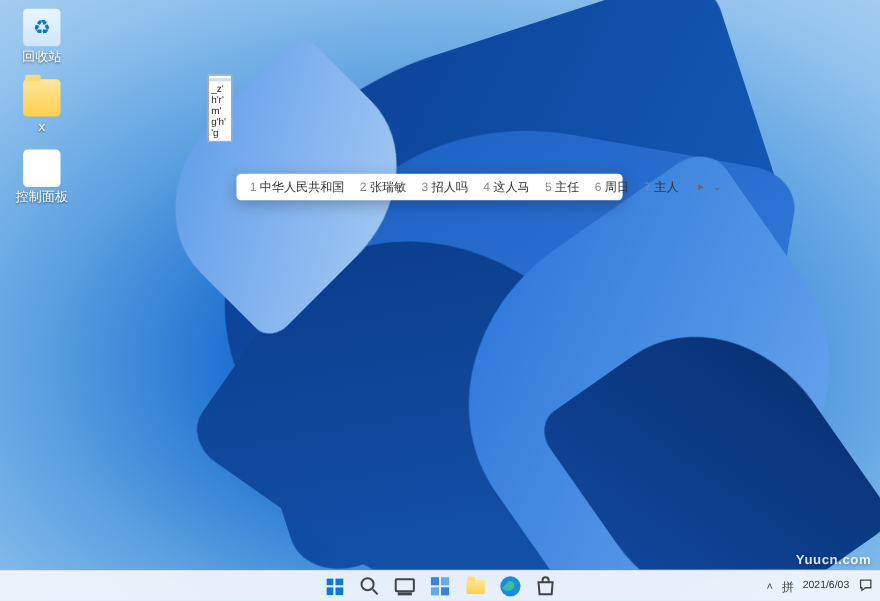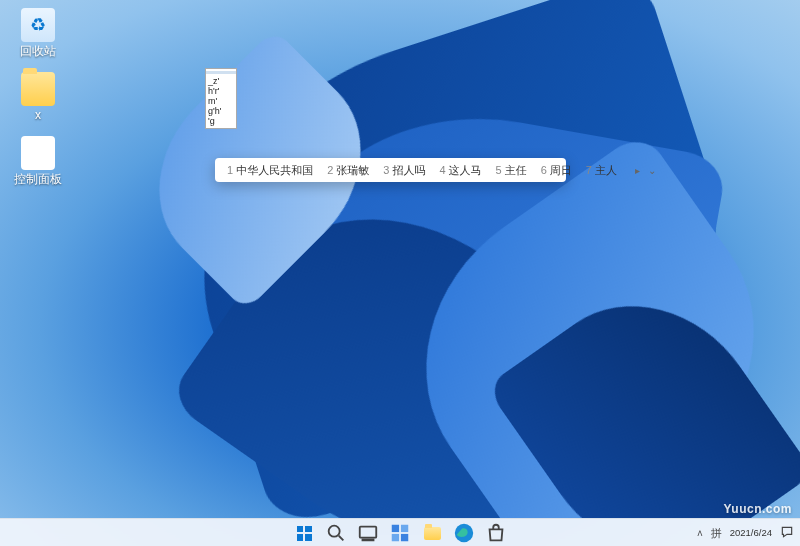--- a/index.html
+++ b/index.html
@@ -30,21 +30,21 @@
 .ic-recycle { background: linear-gradient(#eaf5ff,#cfe6fb); position:relative; }
 .ic-recycle::after { content:"♻"; color:#0a78d0; font-size:18px; }
 .ic-folder { background: linear-gradient(#ffe69a,#ffcf4d); border-radius:3px; position:relative; }
 .ic-folder::before { content:""; position:absolute; left:2px; top:-4px; width:14px; height:6px; background:#ffd977; border-radius:2px 2px 0 0; }
 .ic-pc { background: linear-gradient(#2aa0ff,#0a70e0); border-radius:2px; position:relative; border:2px solid #0a4aa0; }
 .ic-pc::after { content:""; position:absolute; left:10px; bottom:-6px; width:10px; height:4px; background:#888; border-radius:1px; }
 .ic-ctrl { background:#fff; display:grid; grid-template-columns:1fr 1fr; grid-template-rows:1fr 1fr; padding:3px; gap:2px; border-radius:3px; }
 .ic-ctrl span { border-radius:2px; }
 .ic-ctrl .a{background:#35b04a}.ic-ctrl .b{background:#2a7de0}.ic-ctrl .c{background:#f2b90f}.ic-ctrl .d{background:#e03535}
 
-.notepad { position:absolute; left:205px; top:68px; width:32px; padding:2px 0; background:#fff; border:1px solid #aaa; }
+.notepad { position:absolute; left:189px; top:68px; width:22px; padding:2px 0; background:#fff; border:1px solid #aaa; }
 .notepad-head { height:3px; background:#d0e0f0; margin-bottom:2px; }
 .notepad .ln { font-size:9px; line-height:10px; color:#222; padding:0 2px; white-space:nowrap; overflow:hidden; }
 
 
 .ime {
   position:absolute; left:215px; top:158px; width:351px; height:24px;
   background:#fff; border-radius:4px; box-shadow:0 4px 14px rgba(0,0,0,.25);
   display:flex; align-items:center; padding:0 6px; font-size:11px; color:#333;
 }
 .ime .bar { width:3px; height:14px; background:#1a8cff; margin-right:6px; border-radius:2px; }
@@ -177,21 +177,21 @@
             <path d="M9 8V6a3 3 0 016 0v2"></path>
           </svg>
       </div>
     </div>
 
     <div class="tray">
       <span class="tico">˄</span>
       <span class="tico" style="font-size:11px">拼</span>
       <div class="stack">
         <div></div>
-        <div>2021/6/24</div>
+        <div>2021/6/03</div>
       </div>
       <span class="tico">
         <svg width="14" height="14" viewBox="0 0 24 24" fill="none" stroke="#444" stroke-width="2">
             <path d="M4 4h16v12H12l-6 4v-4H4z"></path>
           </svg>
       </span>
     </div>
   </div>
 
 </div>

